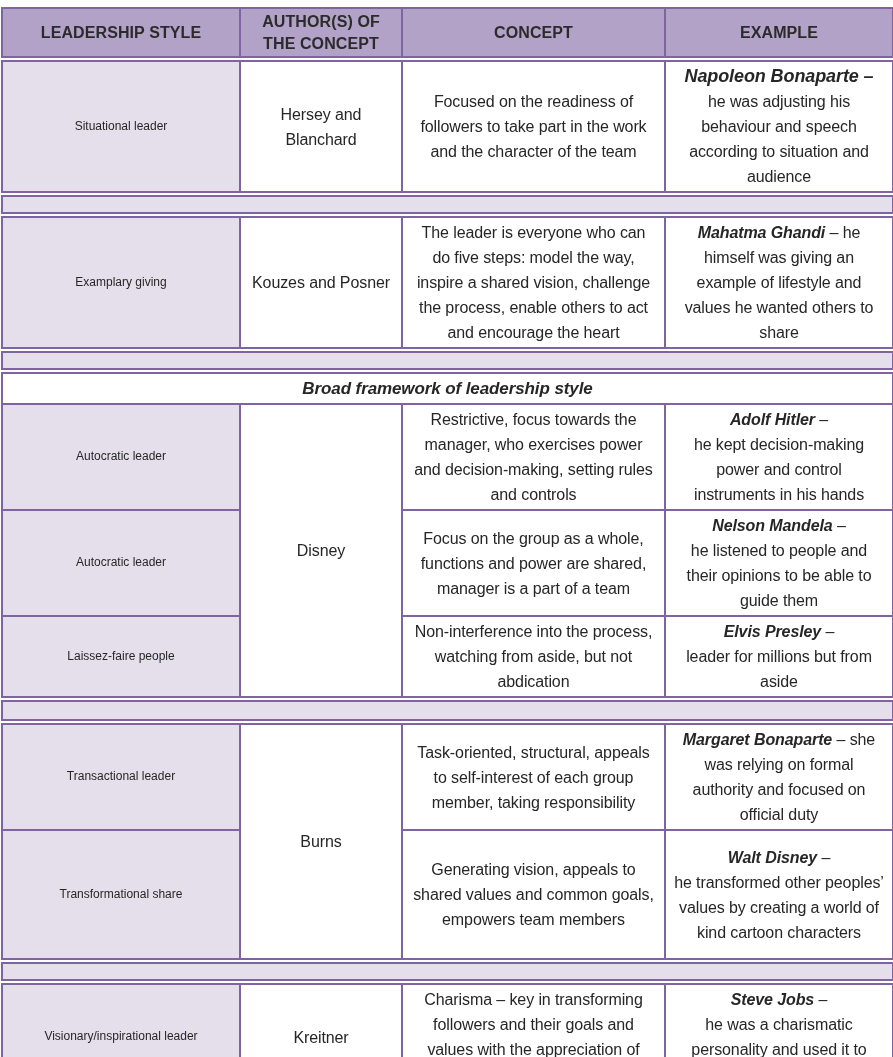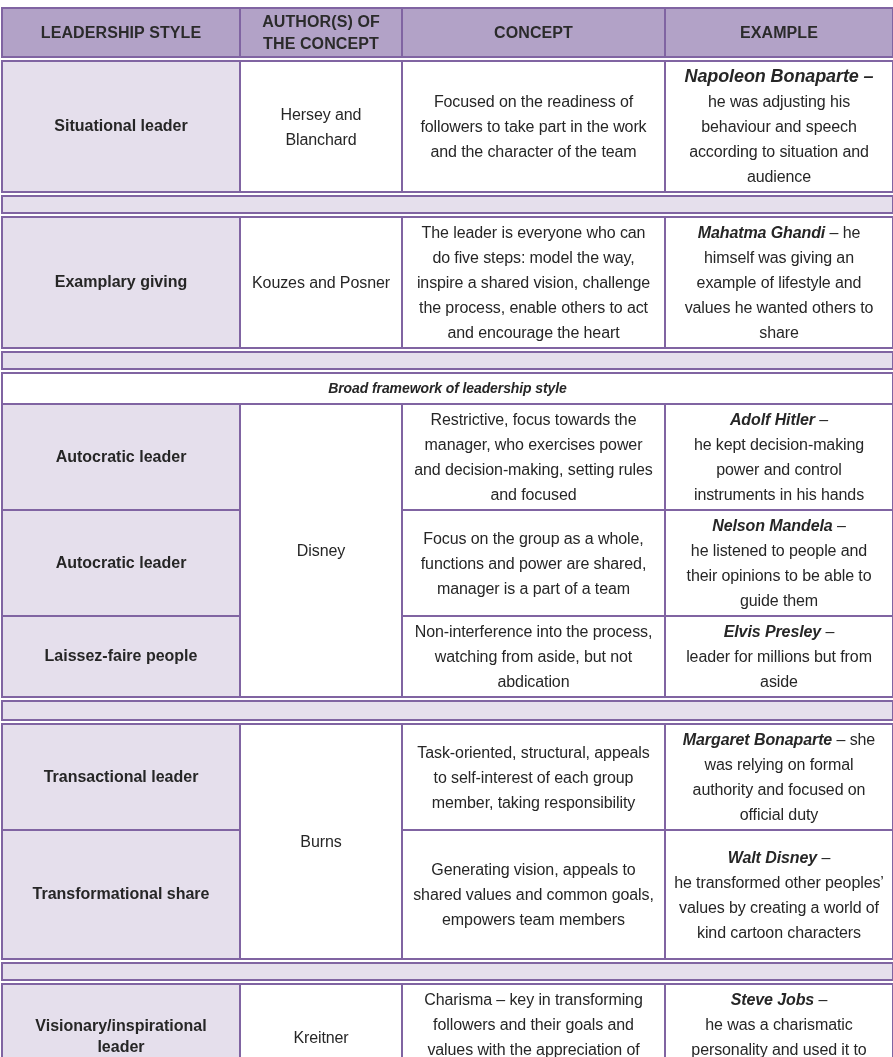--- a/index.html
+++ b/index.html
@@ -34,41 +34,41 @@
     font-size:16px;
     font-weight:bold;
     line-height:1.35;
     letter-spacing:.1px;
     border-bottom:6px double var(--border-color);
     color:#2b2b2b;
   }
   tr.h-row{height:47px;}
   td.style-cell{
     background:var(--light-bg);
-    font-weight:bold;
-    font-size:16px;
+    font-weight:normal;
+    font-size:12px;
     line-height:1.3;
   }
   td.author-cell,td.essence-cell,td.example-cell,td.section-cell{
     background:var(--cell-bg);
     font-size:16px;
     line-height:25px;
     letter-spacing:-.1px;
   }
   td.spacer-cell{
     background:var(--light-bg);
     border-top:6px double var(--border-color);
     border-bottom:6px double var(--border-color);
     padding:0;
   }
   tr.spacer-row{height:21px;}
   td.section-cell{
     font-weight:bold;
     font-style:italic;
-    font-size:14px;
+    font-size:17px;
     border-top:6px double var(--border-color);
   }
   tr.sec-row{height:29px;}
   .ex-name{font-weight:bold;font-style:italic;}
   .ex-name-lg{font-size:18px;}
   tr.r1{height:129px;}
   tr.r2{height:129px;}
   tr.r3{height:102px;}
   tr.r4{height:99px;}
   tr.r5{height:76px;}
@@ -118,21 +118,21 @@
           <td class="spacer-cell" colspan="4"></td>
         </tr>
 
       <tr class="sec-row">
         <td class="section-cell" colspan="4">Broad framework of leadership style</td>
       </tr>
 
       <tr class="r3">
         <td class="style-cell">Autocratic leader</td>
         <td class="author-cell" rowspan="3">Disney</td>
-        <td class="essence-cell">Restrictive, focus towards the manager, who exercises power and decision-making, setting rules and focused</td>
+        <td class="essence-cell">Restrictive, focus towards the manager, who exercises power and decision-making, setting rules and controls</td>
         <td class="example-cell"><span class="ex-name">Adolf Hitler</span><span> –</span><br><span>he kept decision-making power and control instruments in his hands</span></td>
       </tr>
 
       <tr class="r4">
         <td class="style-cell">Autocratic leader</td>
         <td class="essence-cell">Focus on the group as a whole, functions and power are shared, manager is a part of a team</td>
         <td class="example-cell"><span class="ex-name">Nelson Mandela</span><span> –</span><br><span>he listened to people and their opinions to be able to guide them</span></td>
       </tr>
 
       <tr class="r5">

